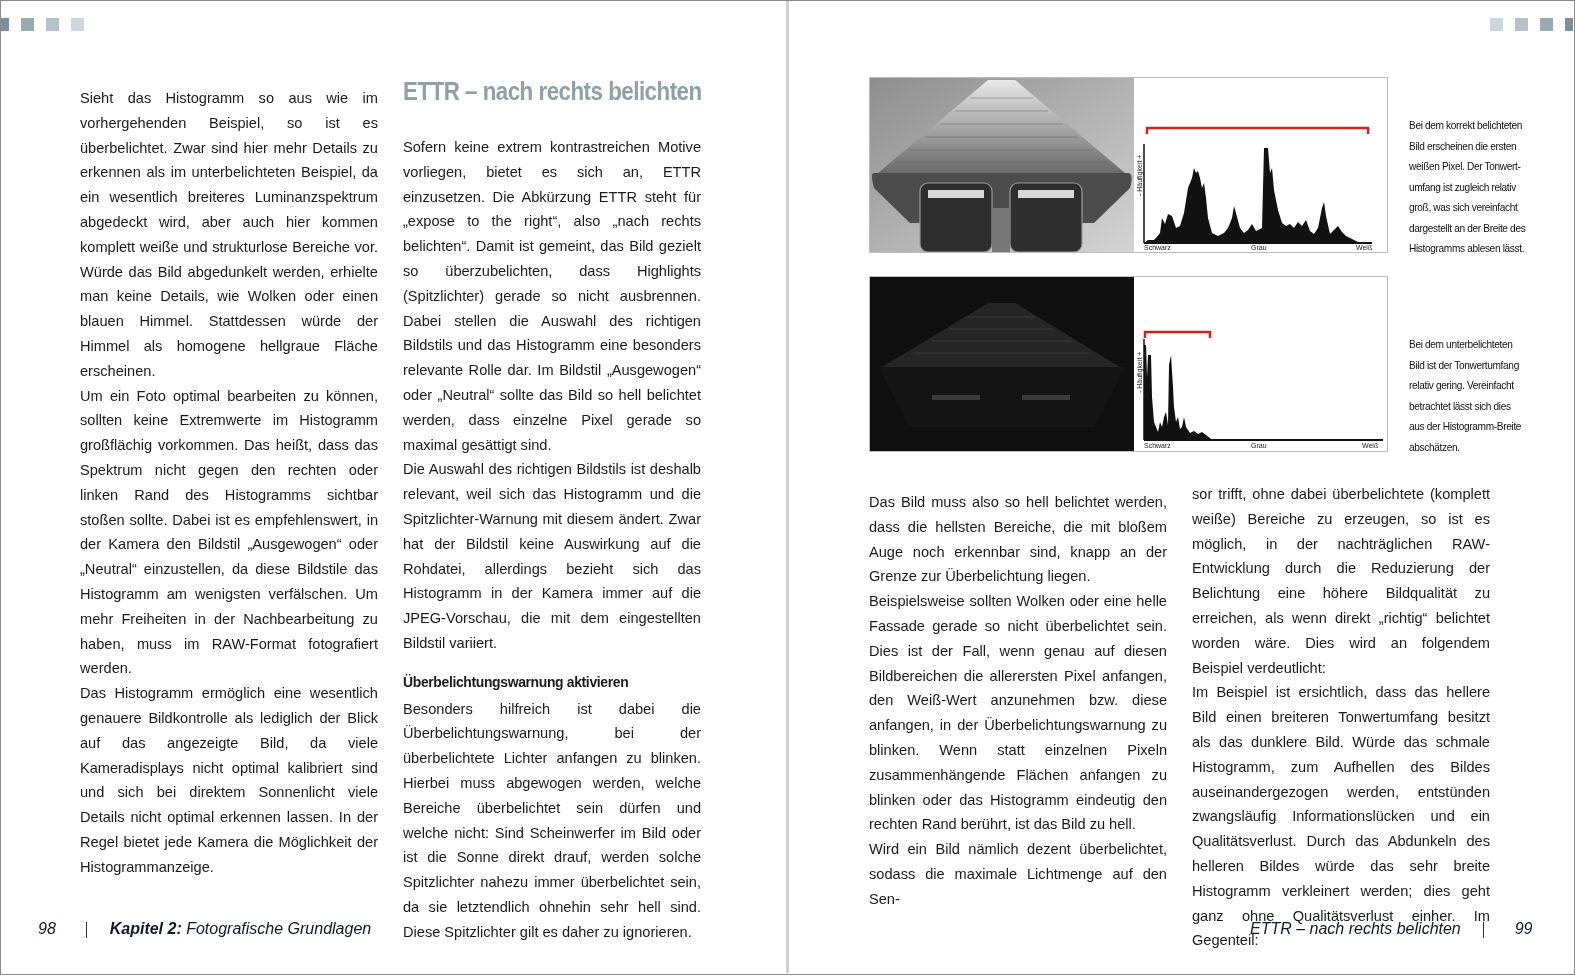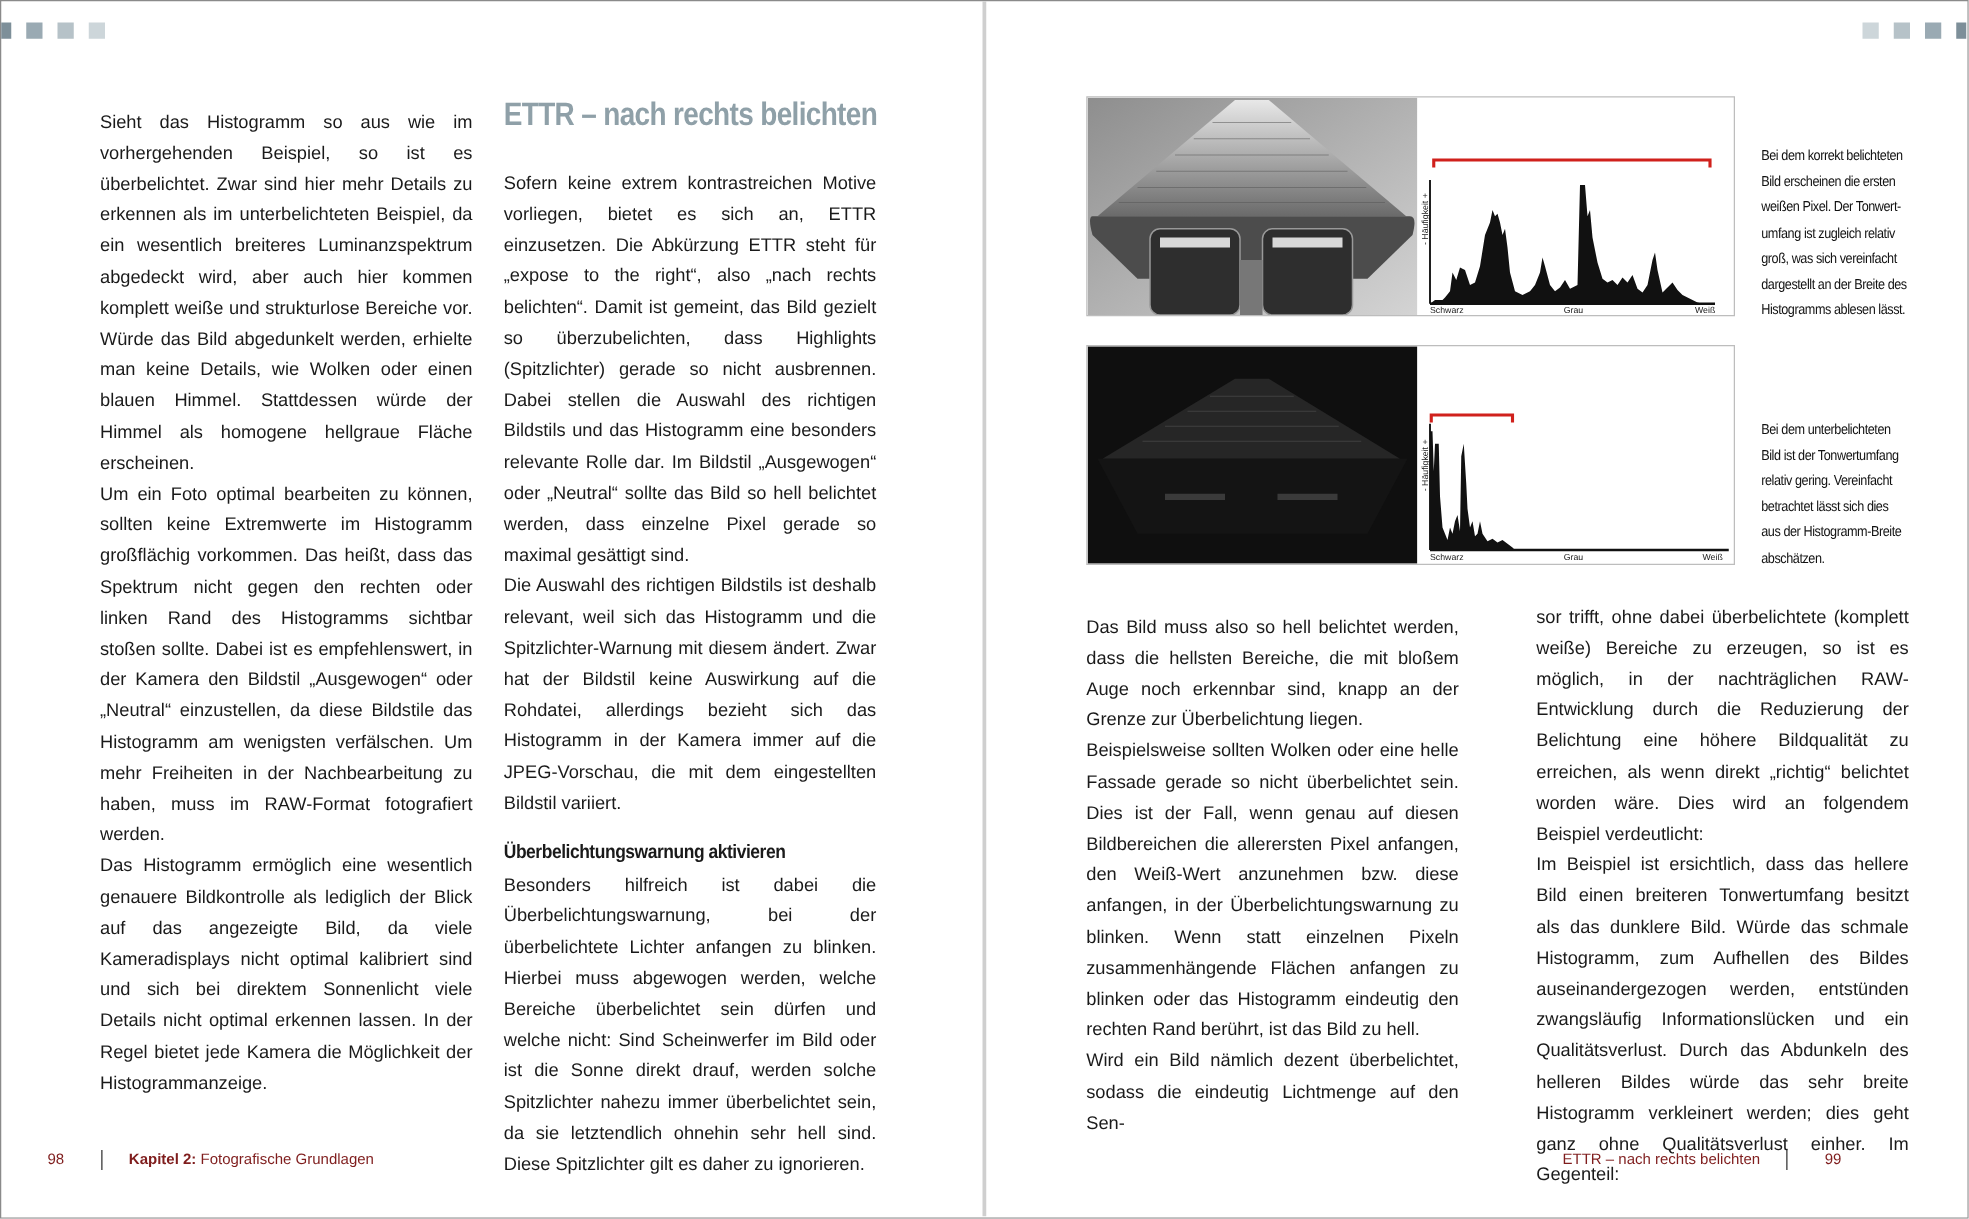--- a/index.html
+++ b/index.html
@@ -10,21 +10,21 @@
   .sq { position:absolute; top:18px; width:13px; height:13px; }
   .col { position:absolute; font-size:14.6px; line-height:24.8px; text-align:justify; }
   .col p { margin:0; }
   .h1 { position:absolute; left:403px; top:76px; font-family:"Liberation Sans Narrow","Liberation Sans", sans-serif;
         font-weight:bold; font-size:26px; color:#8fa0a8; letter-spacing:-0.6px; transform:scaleX(0.86); transform-origin:left; white-space:nowrap; }
   .h2 { font-weight:bold; font-size:15.5px; letter-spacing:-0.4px; margin-top:14px !important; margin-bottom:2px !important; display:inline-block; transform:scaleX(0.9); transform-origin:left; white-space:nowrap; }
   .figure { position:absolute; left:869px; width:517px; height:174px; border:1px solid #bdbdbd; background:#fff; display:flex; }
   .photo { width:264px; height:174px; position:relative; overflow:hidden; }
   .hist { position:relative; flex:1; }
   .caption { position:absolute; left:1409px; font-size:11.5px; line-height:20.5px; letter-spacing:-0.4px; transform:scaleX(0.88); transform-origin:left; white-space:nowrap; color:#111; }
-  .footer { position:absolute; top:920px; font-size:12px; color:#7f1d1d; }
+  .footer { position:absolute; top:920px; font-size:16px; color:#0f172a;font-style:italic; }
   .footer .sep { display:inline-block; width:1px; height:16px; background:#333; vertical-align:middle; }
 </style>
 </head>
 <body>
 
 <div class="frame"></div>
 <div class="gutter"></div>
 
 <div class="sq" style="left:1px;width:8px;background:#7d8f99"></div>
 <div class="sq" style="left:21px;background:#9aaab3"></div>
@@ -144,23 +144,23 @@
   <div>Bild ist der Tonwertumfang</div>
   <div>relativ gering. Vereinfacht</div>
   <div>betrachtet lässt sich dies</div>
   <div>aus der Histogramm-Breite</div>
   <div>abschätzen.</div>
 </div>
 
 <div class="col" style="left:869px;top:490px;width:298px;">
   <p>Das Bild muss also so hell belichtet werden, dass die hellsten Bereiche, die mit bloßem Auge noch erkennbar sind, knapp an der Grenze zur Überbelichtung liegen.</p>
   <p>Beispielsweise sollten Wolken oder eine helle Fassade gerade so nicht überbelichtet sein. Dies ist der Fall, wenn genau auf diesen Bildbereichen die allerersten Pixel anfangen, den Weiß-Wert anzunehmen bzw. diese anfangen, in der Überbelichtungswarnung zu blinken. Wenn statt einzelnen Pixeln zusammenhängende Flächen anfangen zu blinken oder das Histogramm eindeutig den rechten Rand berührt, ist das Bild zu hell.</p>
-  <p style="text-align-last:justify;">Wird ein Bild nämlich dezent überbelichtet, sodass die eindeutig Lichtmenge auf den Sen-</p>
+  <p style="text-align-last:justify;">Wird ein Bild nämlich dezent überbelichtet, sodass die maximale Lichtmenge auf den Sen-</p>
 </div>
-<div class="col" style="left:1192px;top:482px;width:298px;margin-left:37px;">
+<div class="col" style="left:1192px;top:482px;width:298px;">
   <p>sor trifft, ohne dabei überbelichtete (komplett weiße) Bereiche zu erzeugen, so ist es möglich, in der nachträglichen RAW-Entwicklung durch die Reduzierung der Belichtung eine höhere Bildqualität zu erreichen, als wenn direkt „richtig“ belichtet worden wäre. Dies wird an folgendem Beispiel verdeutlicht:</p>
   <p>Im Beispiel ist ersichtlich, dass das hellere Bild einen breiteren Tonwertumfang besitzt als das dunklere Bild. Würde das schmale Histogramm, zum Aufhellen des Bildes auseinandergezogen werden, entstünden zwangsläufig Informationslücken und ein Qualitätsverlust. Durch das Abdunkeln des helleren Bildes würde das sehr breite Histogramm verkleinert werden; dies geht ganz ohne Qualitätsverlust einher. Im Gegenteil:</p>
 </div>
 
 <div class="footer" style="left:1250px;">
   <span>ETTR – nach rechts belichten</span>
   <span class="sep" style="margin:0 26px 0 18px;"></span>
   <span>99</span>
 </div>
 

